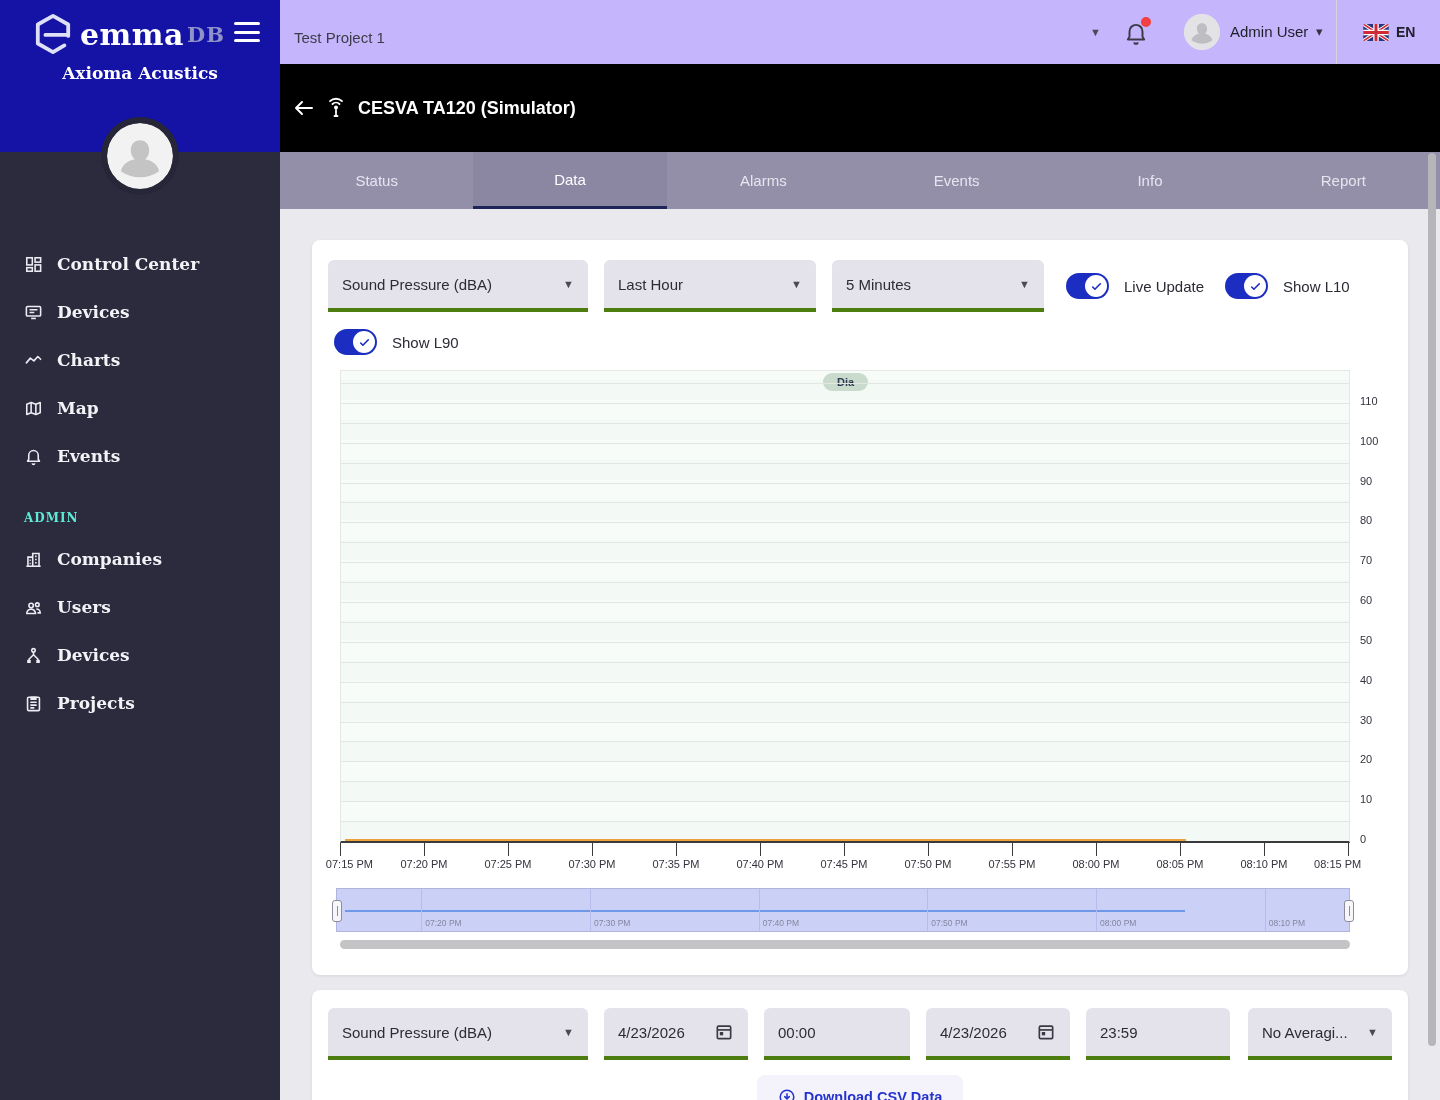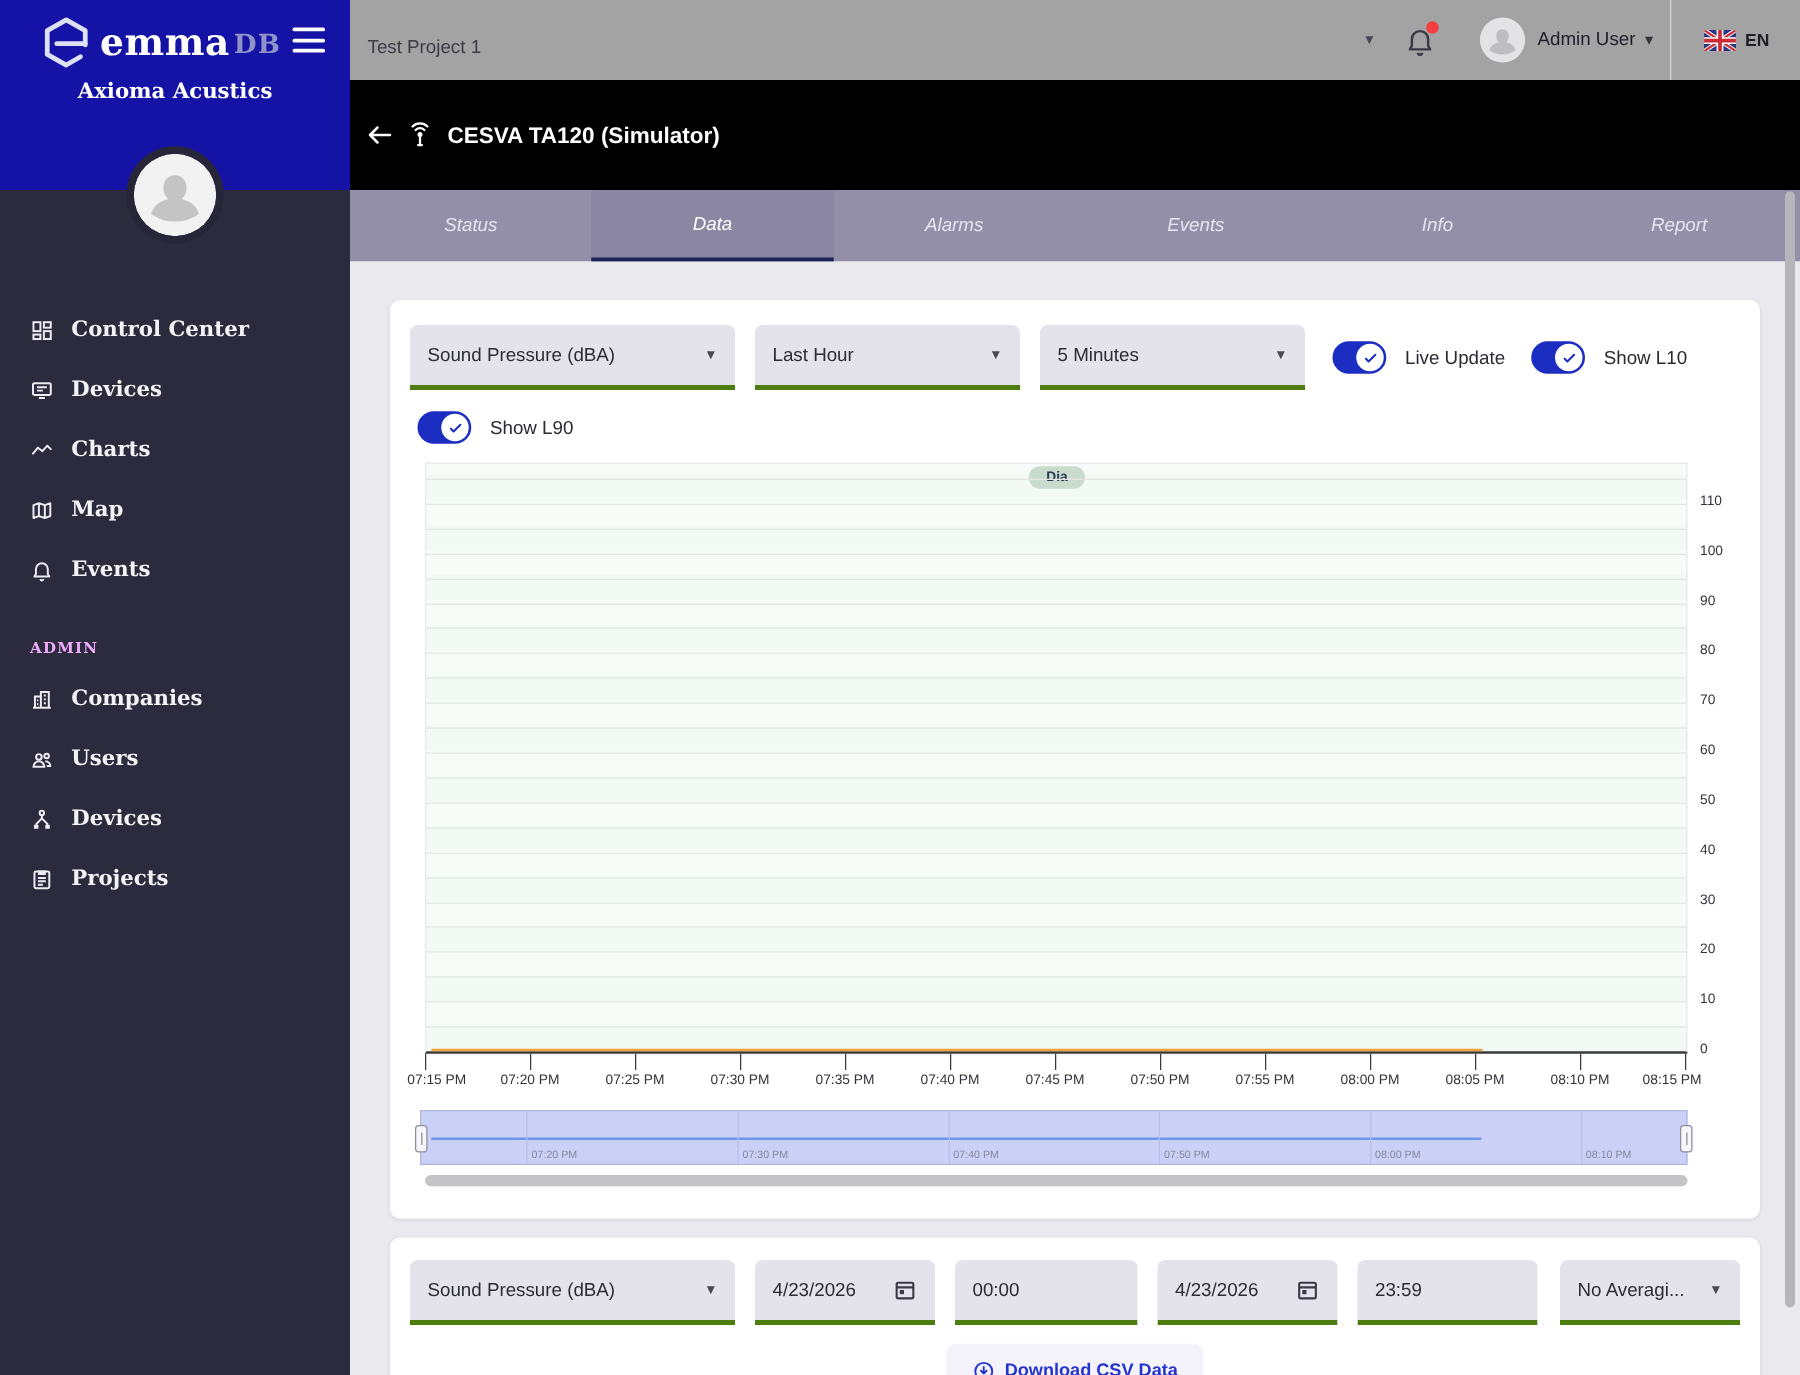--- a/index.html
+++ b/index.html
@@ -16,43 +16,43 @@
   .logo-suffix { font-family:"DejaVu Serif", serif; font-weight:bold; font-size:21px; color:#8F93C8; margin-left:3px; letter-spacing:1px; }
   .hamburger { position:absolute; right:20px; top:22px; width:26px; height:20px; display:flex; flex-direction:column; justify-content:space-between; cursor:pointer; }
   .hamburger span { display:block; height:3px; background:#FFFFFF; border-radius:2px; }
   .company-name { position:absolute; left:0; top:63px; width:280px; text-align:center; font-family:"DejaVu Serif", serif; font-weight:bold; font-size:17px; color:#FFFFFF; }
   .side-avatar { position:absolute; left:101px; top:117px; width:78px; height:78px; border-radius:50%; background:#262638; display:flex; align-items:center; justify-content:center; }
   .side-avatar svg { width:66px; height:66px; border-radius:50%; }
   .nav { position:absolute; left:0; top:240px; width:280px; }
   .nav-item { height:48px; display:flex; align-items:center; padding-left:24px; cursor:pointer; }
   .nav-item .nicon { width:19px; height:19px; margin-right:14px; flex:none; }
   .nav-item .nlabel { font-family:"DejaVu Serif", serif; font-weight:bold; font-size:17px; color:#F3F3F7; }
-  .nav-section { height:55px; display:flex; align-items:flex-end; padding:0 0 10px 24px; font-size:12px; font-weight:bold; letter-spacing:1px; color:#f0abfc; font-family:"DejaVu Serif", serif; }
-
-  
-  .topbar { position:absolute; left:280px; top:0; width:1160px; height:75px; background:#a3a3a3; display:flex; align-items:center;text-align:center; }
+  .nav-section { height:55px; display:flex; align-items:flex-end; padding:0 0 10px 24px; font-size:12px; font-weight:bold; letter-spacing:1px; color:#5eead4; font-family:"DejaVu Serif", serif; }
+
+  
+  .topbar { position:absolute; left:280px; top:0; width:1160px; height:75px; background:#c4b5fd; display:flex; align-items:center;text-align:center; }
   .project-name { margin-left:14px; font-size:15px; color:#3C3C46; }
   .project-caret { position:absolute; left:810px; top:26px; font-size:11px; color:#4A4A55; cursor:pointer; }
   .bell-wrap { position:absolute; left:843px; top:20px; width:26px; height:26px; cursor:pointer; }
   .bell-dot { position:absolute; right:-2px; top:-3px; width:10px; height:10px; border-radius:50%; background:#F23F3F; }
   .top-avatar { position:absolute; left:904px; top:14px; width:36px; height:36px; border-radius:50%; overflow:hidden; background:#E3E3E6; cursor:pointer; }
   .user-name { position:absolute; left:950px; top:23px; font-size:15px; color:#1F1F28; cursor:pointer; }
   .user-chevron { position:absolute; left:1036px; top:24px; color:#33333D; font-size:13px; cursor:pointer; }
   .top-divider { position:absolute; left:1056px; top:0; width:1px; height:64px; background:#D4D4DA; }
   .flag { position:absolute; left:1083px; top:24px; width:26px; height:17px; border-radius:2px; overflow:hidden; cursor:pointer; }
   .lang { position:absolute; left:1116px; top:24px; font-size:14px; font-weight:bold; color:#1F1F28; cursor:pointer; }
 
   
   .device-header { position:absolute; left:280px; top:64px; width:1160px; height:88px; background:#000000; display:flex; align-items:center; }
   .back-arrow { margin-left:12px; width:24px; height:24px; cursor:pointer; }
   .antenna { margin-left:8px; width:24px; height:24px; }
   .device-title { margin-left:10px; color:#FFFFFF; font-size:18px; font-weight:600; }
 
   
-  .tabbar { position:absolute; left:280px; top:152px; width:1160px; height:57px; background:#938FA9; display:flex;font-style:italic; }
+  .tabbar { position:absolute; left:280px; top:152px; width:1160px; height:57px; background:#938FA9; display:flex; }
   .tab { flex:1; display:flex; align-items:center; justify-content:center; font-size:15px; color:#E6E5EF; cursor:pointer; }
   .tab.active { background:#8B87A3; color:#FFFFFF; font-weight:500; border-bottom:3px solid #1E2457; }
 
   
   .card { position:absolute; background:#FFFFFF; border-radius:8px; box-shadow:0 1px 3px rgba(40,40,60,0.10); }
   .chart-card { left:312px; top:240px; width:1096px; height:735px; }
   .bottom-card { left:312px; top:990px; width:1096px; height:160px; }
 
   
   .ffield { position:absolute; height:52px; background:#E4E3EC; border-radius:6px 6px 0 0; border-bottom:4px solid #4d7c0f; display:flex; align-items:center; padding:0 14px; font-size:15px; color:#2C2C36; cursor:pointer; }

